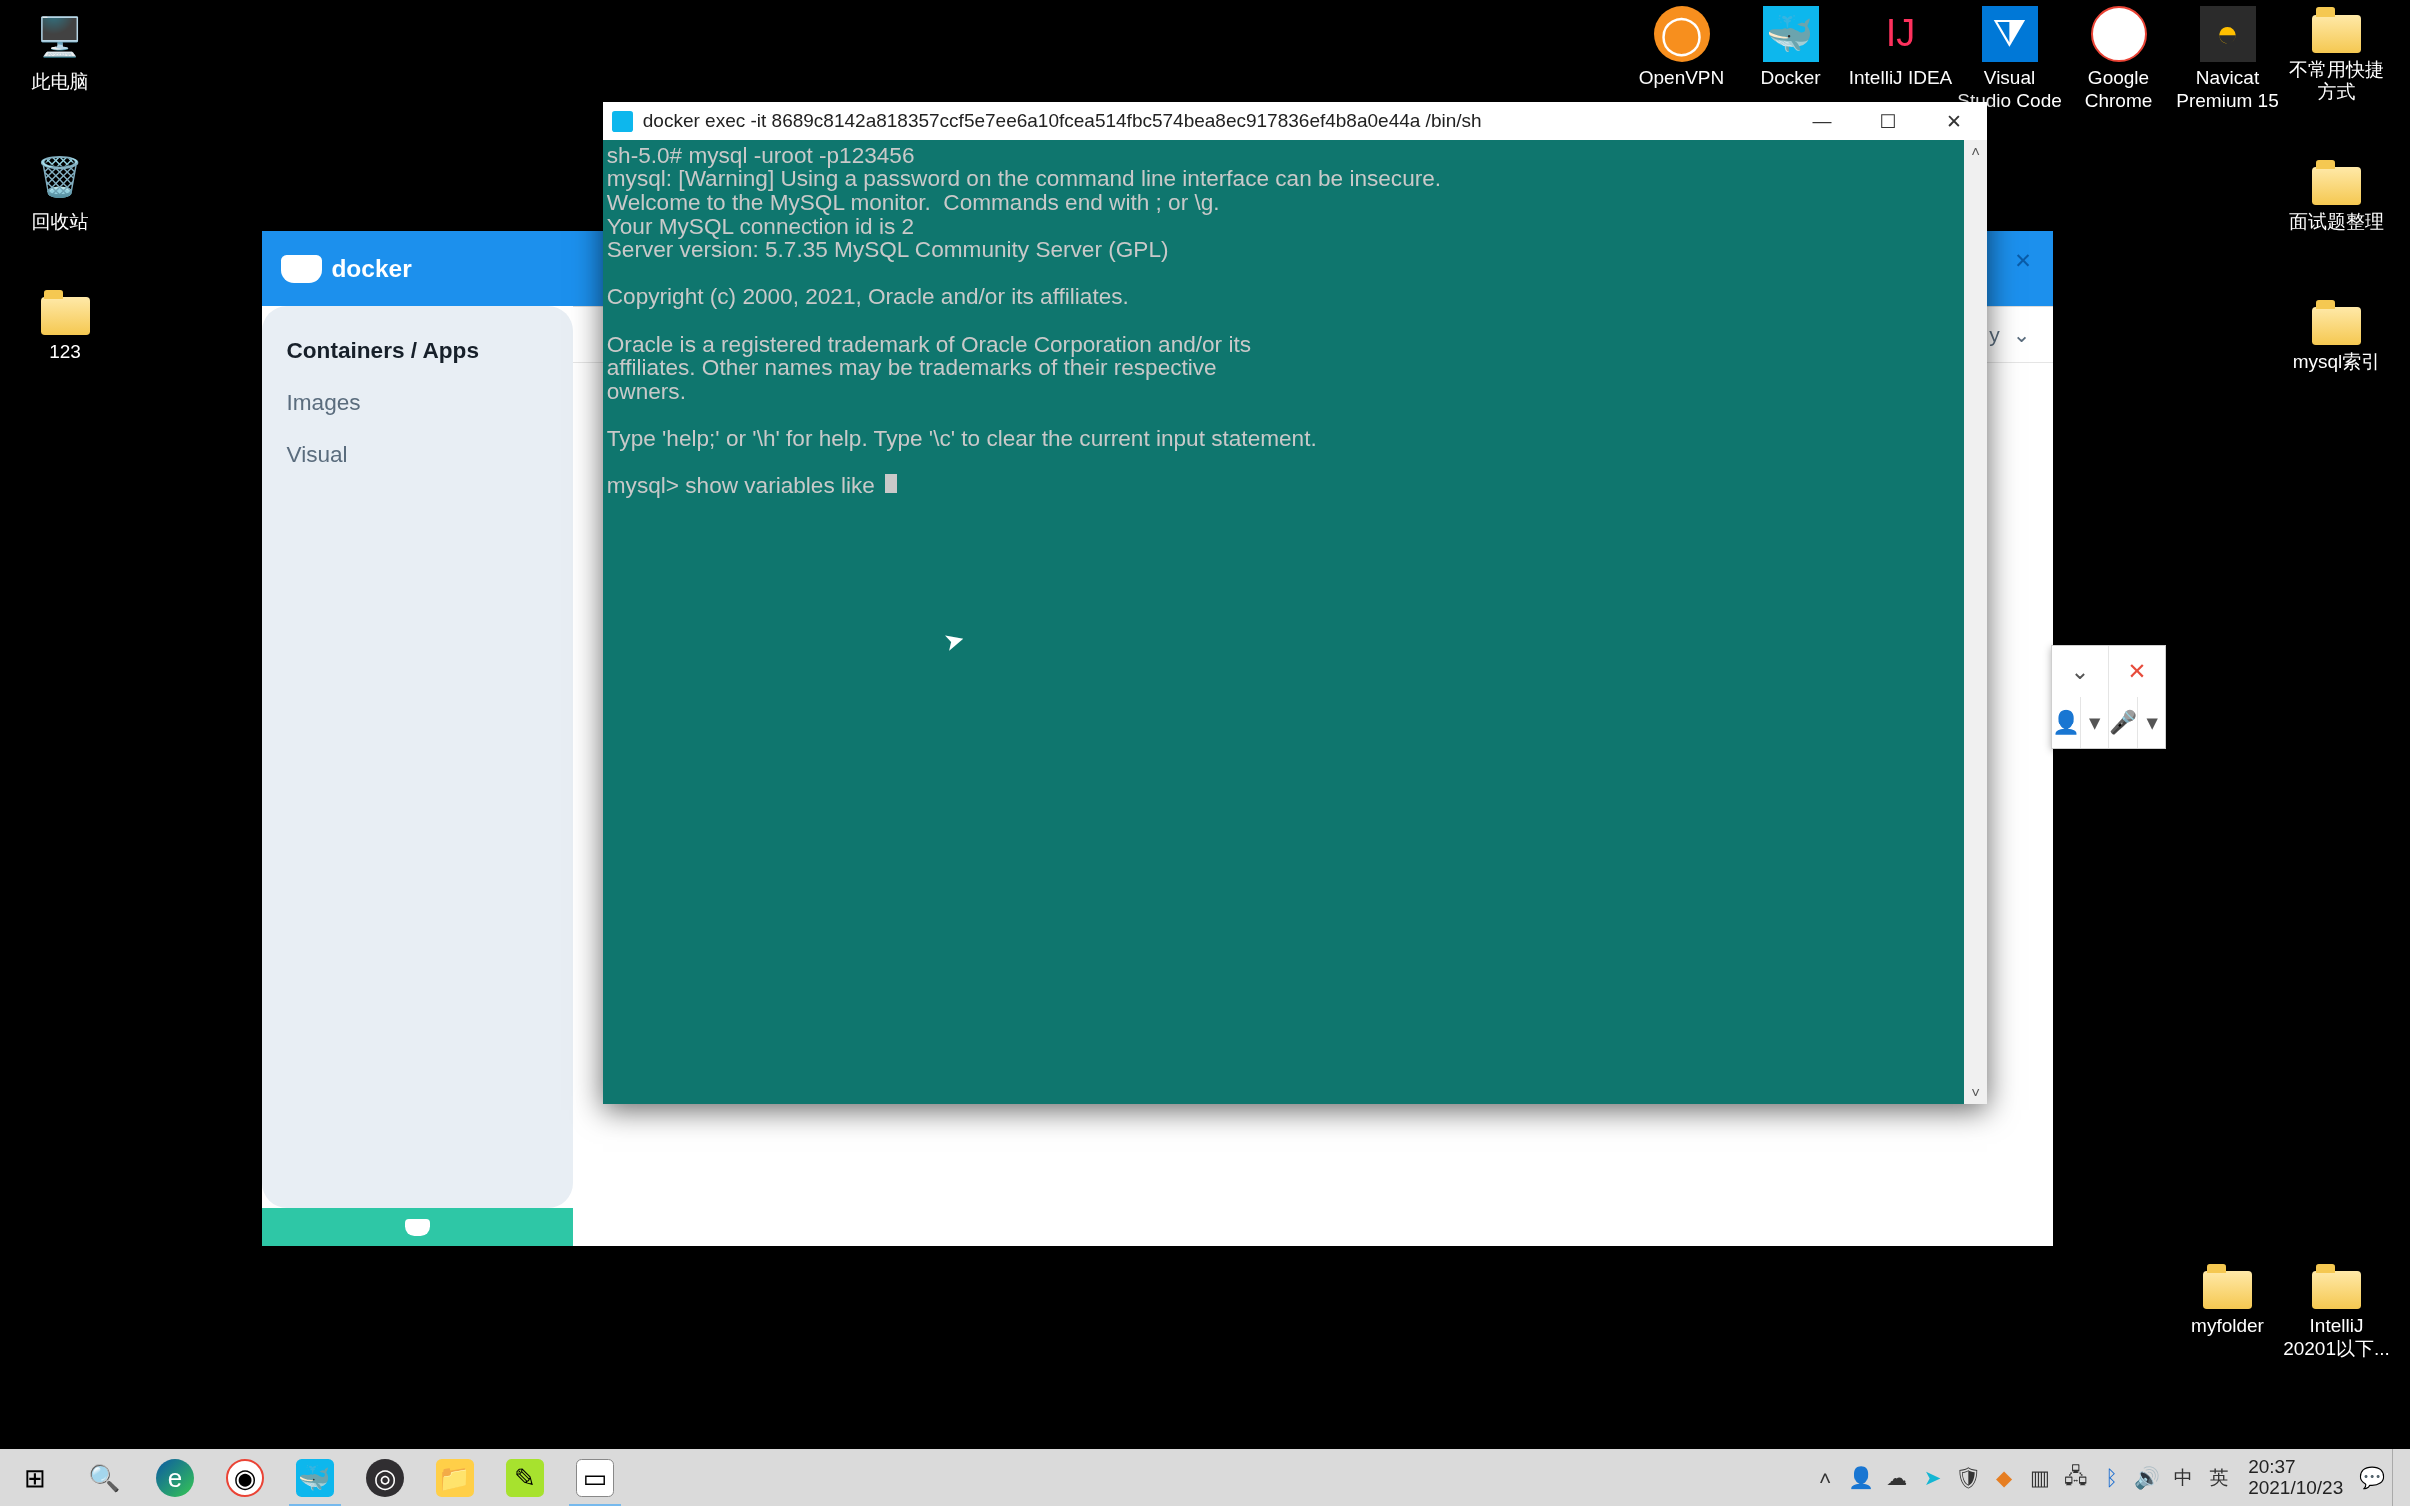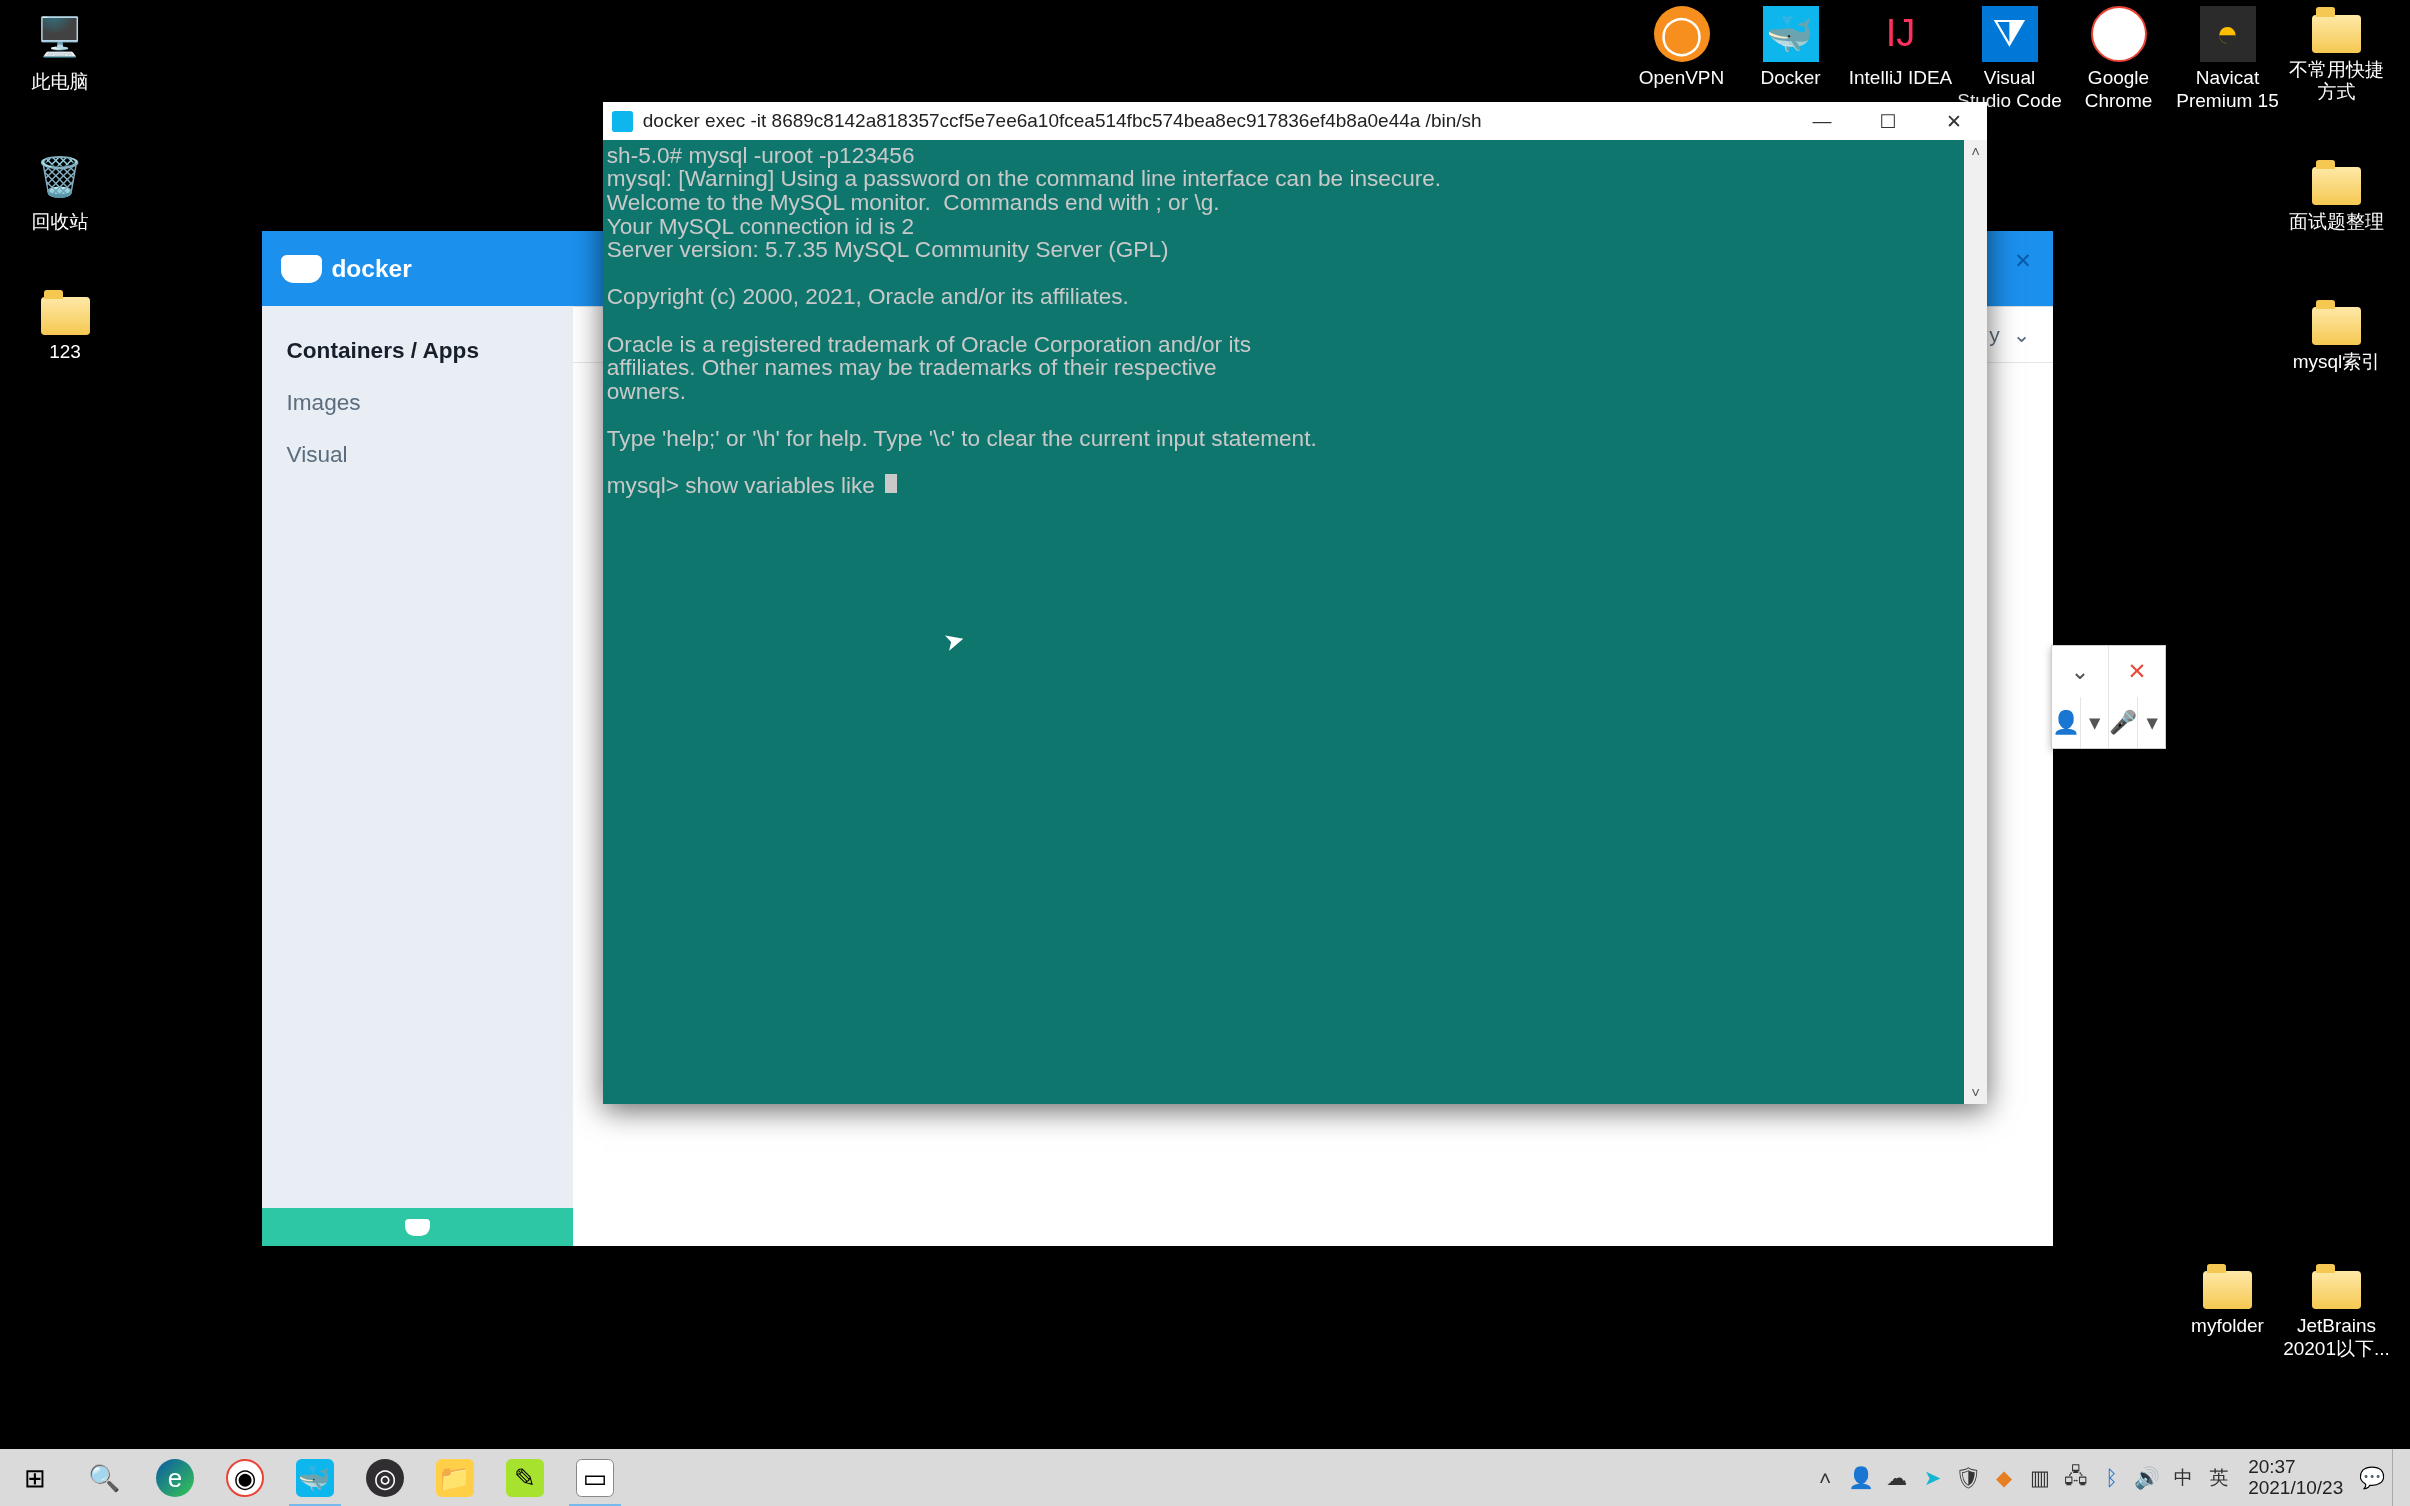--- a/index.html
+++ b/index.html
@@ -14,21 +14,21 @@
 .folder-ico { background: linear-gradient(#ffe9a8,#f5c851); border-radius: 3.8px; width: 49px; height: 38px; margin: 9.4px auto 5.6px; position: relative; }
 .folder-ico::before { content:""; position:absolute; top:-7.5px; left:3.8px; width:19px; height:9.4px; background:#f5c851; border-radius:2.8px 2.8px 0 0; }
 
 
 .docker-window { position: absolute; left: 262px; top: 231px; width: 1791px; height: 1015px; background: #fff; box-shadow: 0 3.8px 19px rgba(0,0,0,0.4); display: flex; flex-direction: column; }
 .docker-header { height: 75px; background: #1c90ed; display: flex; align-items: center; padding: 0 19px; position: relative; }
 .docker-logo { color: #fff; font-size: 24.5px; font-weight: 600; display: flex; align-items: center; gap: 9.4px; }
 .whale { width: 41px; height: 28px; background: #fff; border-radius: 5.6px 5.6px 13px 13px; position: relative; }
 .docker-close { position: absolute; right: 17px; top: 17px; width: 26px; height: 26px; color: #0a5ca8; font-size: 21px; cursor: pointer; display:flex;align-items:center;justify-content:center;}
 .docker-body { flex: 1; display: flex; }
-.docker-sidebar { width: 311px; background: #e8eef4; padding: 19px 0; }
+.docker-sidebar { width: 311px; background: #e8eef4; padding: 19px 0; border-radius: 25px; }
 .sb-item { padding: 13px 24.5px; font-size: 22.6px; color: #5a6c7d; cursor: pointer; display:flex; align-items:center; gap:7.5px;}
 .sb-item.active { color: #17202a; font-weight: 700; }
 .preview-badge { background: #1c90ed; color: #fff; font-size: 14px; padding: 1.9px 7.5px; border-radius: 3.8px; font-weight: 600; }
 .docker-main { flex:1; background:#fff; border-top: 0.9px solid #ddd; position:relative;}
 .docker-toolbar { height:56px; border-bottom:0.9px solid #e5e5e5; display:flex; align-items:center; justify-content:flex-end; padding:0 22.6px; gap:13px; color:#5a6c7d; font-size:21px;}
 .docker-footer { height: 38px; background: #2ec7a6; width: 311px; display:flex;align-items:center;justify-content:center;}
 .docker-footer .whale-sm{width:24.5px;height:17px;background:#fff;border-radius:3.8px 3.8px 9.4px 9.4px;}
 
 
 .term-window { position: absolute; left: 603px; top: 102px; width: 1384px; height: 1002px; background: #fff; box-shadow: 0 5.6px 28px rgba(0,0,0,0.6); display: flex; flex-direction: column; }
@@ -129,21 +129,21 @@
   <div class="folder-ico"></div>
   <div class="lbl">mysql索引</div>
 </div>
 
 <div class="desktop-icon" style="left:2173px; top:1262px; width:109px;">
   <div class="folder-ico"></div>
   <div class="lbl">myfolder</div>
 </div>
 <div class="desktop-icon" style="left:2282px; top:1262px; width:109px;">
   <div class="folder-ico"></div>
-  <div class="lbl">JetBrains 20201以下...</div>
+  <div class="lbl">IntelliJ 20201以下...</div>
 </div>
 
 <div class="docker-window">
   <div class="docker-header">
     <div class="docker-logo">
       <div class="whale"></div>
       <span>docker</span>
     </div>
     <div class="docker-close">✕</div>
   </div>

